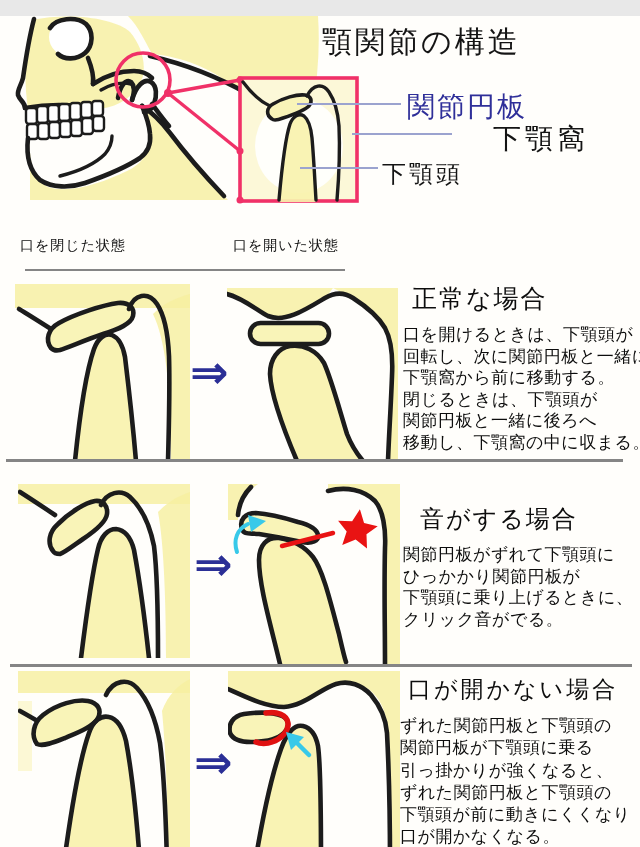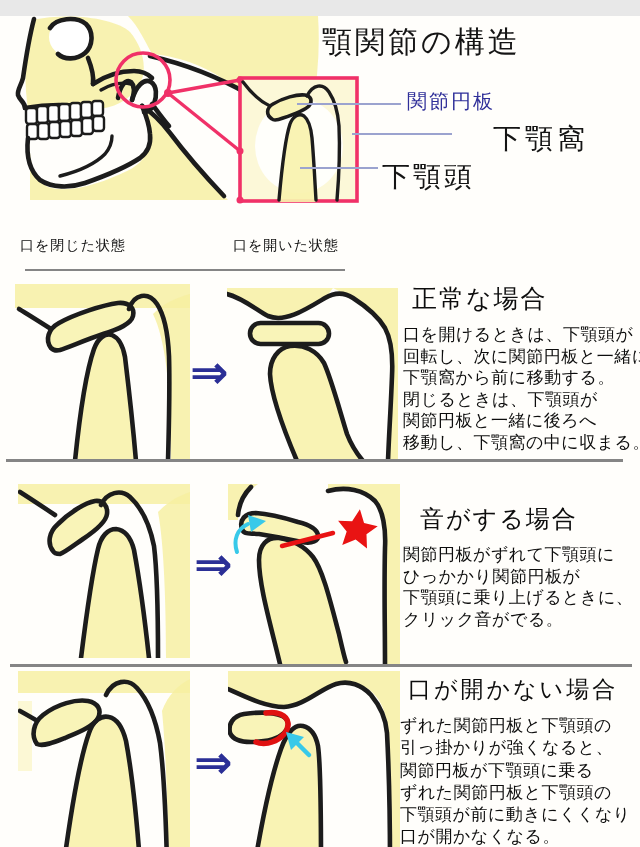--- a/index.html
+++ b/index.html
@@ -5,23 +5,23 @@
   html,body{margin:0;padding:0;background:#e8e8e8;}
   #stage{
     position:relative;width:640px;height:847px;margin:16px auto;
     background:#fffefb;overflow:hidden;
     font-family:"DejaVu Serif","Liberation Serif",serif;
     color:#161616;
   }
   .abs{position:absolute;}
   .jp{white-space:nowrap;}
   #title{left:322px;top:6px;font-size:30px;letter-spacing:3px;color:#141414;}
-  .lbl-disc{left:407px;top:72px;font-size:20px;letter-spacing:2px;color:#2f2f99;}
+  .lbl-disc{left:407px;top:72px;font-size:28px;letter-spacing:2px;color:#2f2f99;}
   .lbl-fossa{left:493px;top:104px;font-size:28px;letter-spacing:4px;color:#141414;}
-  .lbl-condyle{left:382px;top:142px;font-size:28px;letter-spacing:3px;color:#141414;}
+  .lbl-condyle{left:382px;top:142px;font-size:24px;letter-spacing:3px;color:#141414;}
   .state-h{top:221px;font-size:14px;letter-spacing:1px;color:#111;}
   .state-closed{left:20px;}
   .state-open{left:233px;}
   .rule{position:absolute;background:#858585;height:2px;}
   .rule-header{left:25px;top:253px;width:320px;}
   .rule-1{left:6px;top:443px;width:617px;height:3px;}
   .rule-2{left:10px;top:648px;width:622px;height:3px;}
   .sec-h{font-size:25px;letter-spacing:2px;color:#0d0d0d;}
   .sec-h2{font-size:24px;}
   .sec-h3{font-size:23px;letter-spacing:3px;}
@@ -210,20 +210,20 @@
     <path class="discfill" stroke="#1c1c1c" stroke-width="4.6" stroke-linejoin="round" d="M2,62 C0,53 5,45 16,43 C30,41 45,41 54,45 C61,48 62,56 56,62 C49,69 35,71 23,71 C12,71 5,69 2,62 Z"></path>
     <path class="ink" d="M27,192 C34,150 43,106 53,78 C59,61 67,53 75,55 C83,57 88,65 90,75 C93,96 93,146 93,192"></path>
     <path d="M38,42 C49,40 59,44 60,52 C61,60 53,68 44,71 C39,73 32,73 28,71" stroke="#e01111" stroke-width="5.5" fill="none" stroke-linecap="round" stroke-linejoin="round"></path>
     <line x1="81" y1="84" x2="70" y2="73" stroke="#38c9e9" stroke-width="4.5" stroke-linecap="round"></line>
     <polygon points="58,61 76,66 63,79" fill="#38c9e9"></polygon>
   </svg>
 
   <div class="abs jp sec-h sec-h3" style="left:408px;top:658px">口が開かない場合</div>
   <div class="abs" style="left:400px;top:698px">
     <div class="jp body-line" style="line-height:22.3px">ずれた関節円板と下顎頭の</div>
+    <div class="jp body-line" style="line-height:22.3px">関節円板が下顎頭に乗る</div>
     <div class="jp body-line" style="line-height:22.3px">引っ掛かりが強くなると、</div>
-    <div class="jp body-line" style="line-height:22.3px">関節円板が下顎頭に乗る</div>
     <div class="jp body-line" style="line-height:22.3px">ずれた関節円板と下顎頭の</div>
     <div class="jp body-line" style="line-height:22.3px">下顎頭が前に動きにくくなり</div>
     <div class="jp body-line" style="line-height:22.3px">口が開かなくなる。</div>
   </div>
 
 </div>
 
 </body></html>

